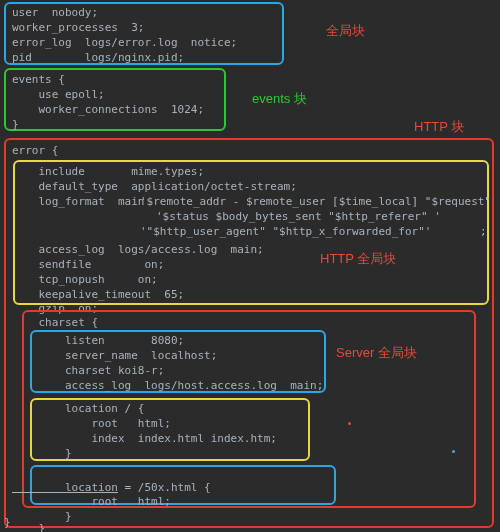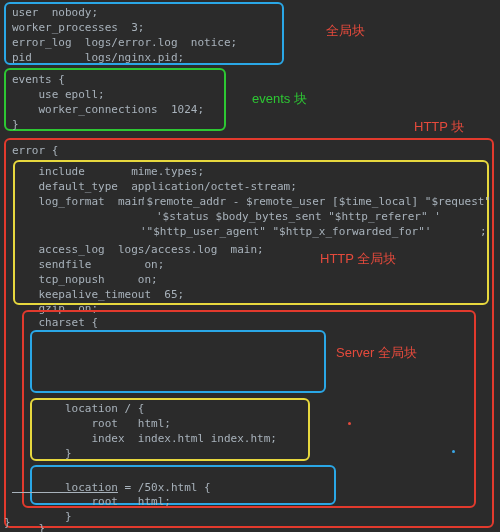--- a/index.html
+++ b/index.html
@@ -100,20 +100,24 @@
     tcp_nopush     on;
     keepalive_timeout  65;
     gzip  on;</pre>
   <div class="lab l-red" style="left:320px; top:250px;">HTTP 全局块</div>
 
   <div class="box b-server" style="left:22px; top:310px; width:454px; height:198px;"></div>
 
   <pre class="code" style="left:12px; top:316px;">    charset {</pre>
 
   <div class="box b-serverg" style="left:30px; top:330px; width:296px; height:63px;"></div>
+  <pre class="code" style="left:12px; top:334px;">        listen       8080;
+        server_name  localhost;
+        charset koi8-r;
+        access_log  logs/host.access.log  main;</pre>
   <div class="lab l-red" style="left:336px; top:344px;">Server 全局块</div>
 
   <div class="box b-loc" style="left:30px; top:398px; width:280px; height:63px;"></div>
   <pre class="code" style="left:12px; top:402px;">        location / {
             root   html;
             index  index.html index.htm;
         }</pre>
   <div class="dot-red" style="left:348px; top:422px;"></div>
   <div class="dot-blue" style="left:452px; top:450px;"></div>
 

